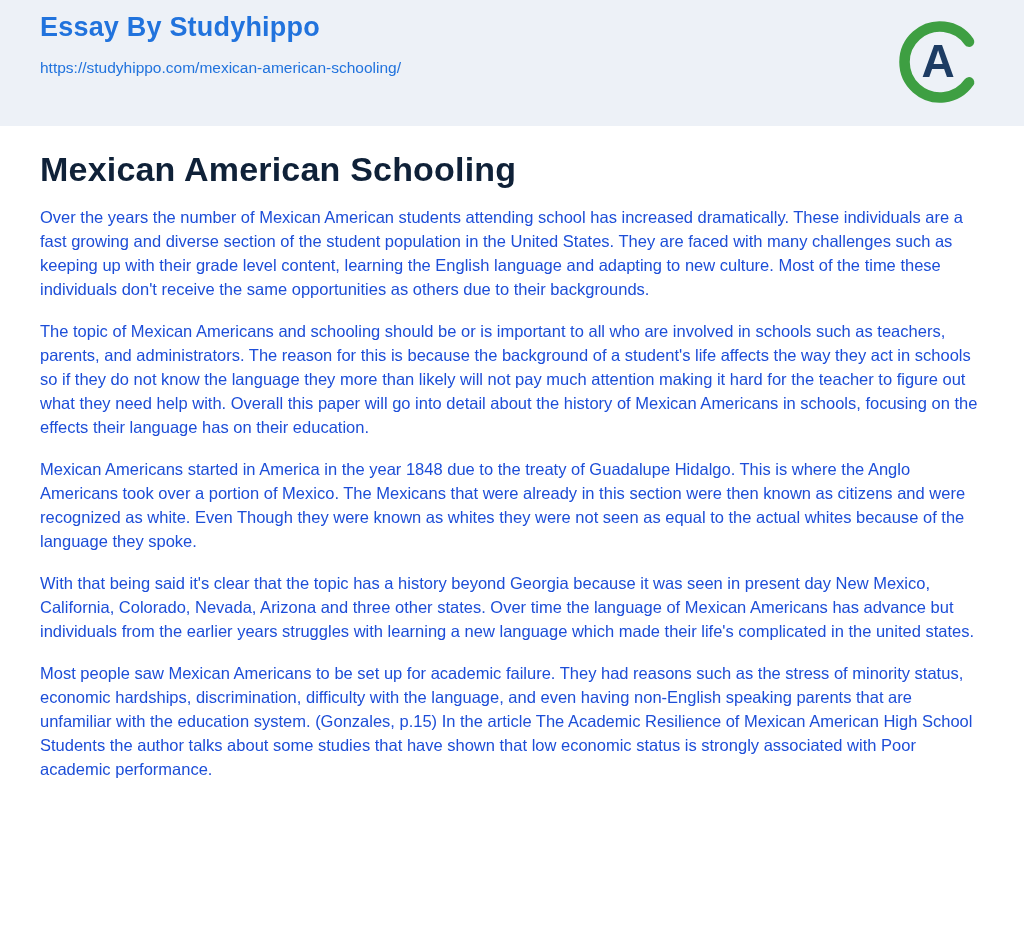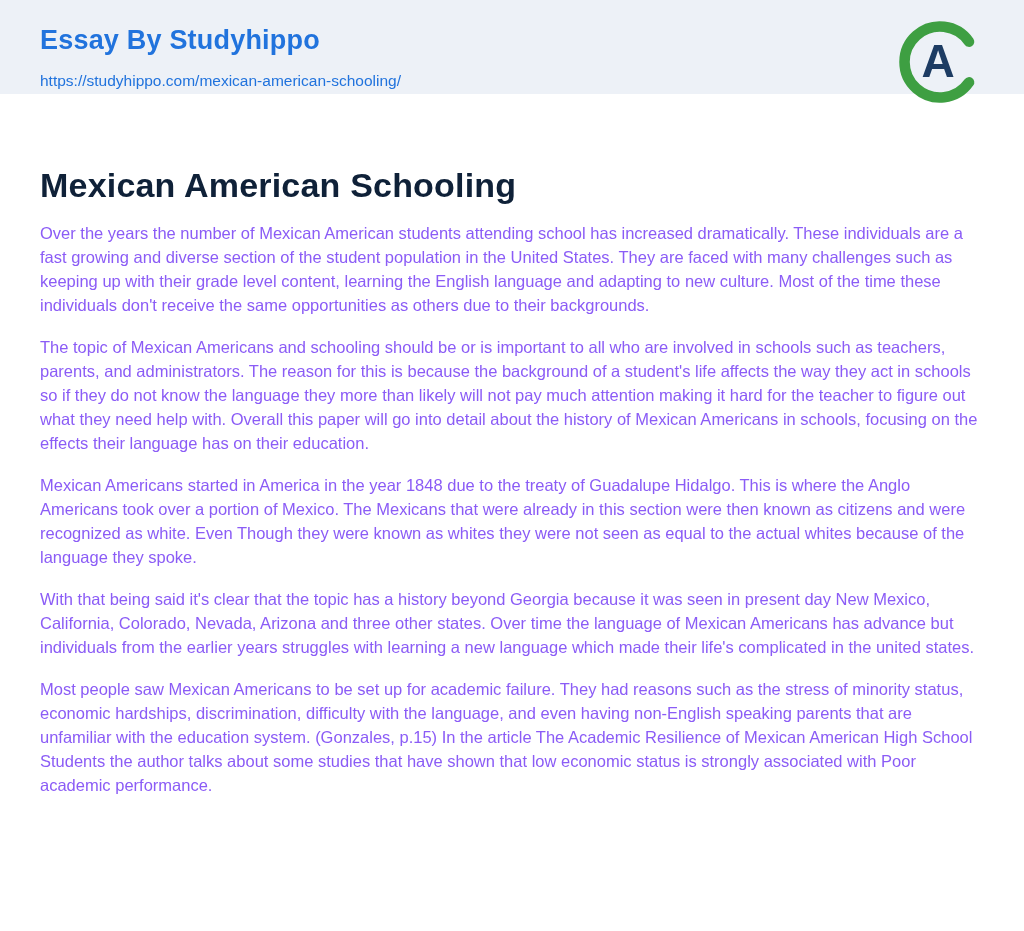--- a/index.html
+++ b/index.html
@@ -9,22 +9,22 @@
     font-family: "Liberation Sans", "DejaVu Sans", sans-serif;
   }
   .page {
     width: 1024px;
     height: 931px;
     background: #ffffff;
     overflow: hidden;
   }
   .header {
     background: #edf1f7;
-    height: 94px;
-    padding: 25px 40px 0 40px;
+    height: 126px;
+    padding: 12px 40px 0 40px;
     position: relative;
   }
   .header-title {
     color: #2173dd;
     font-size: 27px;
     font-weight: 700;
     letter-spacing: 0.2px;
     margin-bottom: 16px;
   }
   .header-url {
@@ -36,31 +36,30 @@
   }
   .logo {
     position: absolute;
     top: 16px;
     right: 38px;
     width: 92px;
     height: 92px;
   }
   .content {
     padding: 24px 40px 0 40px;
-    margin-top: 48px;
   }
   .article-title {
     color: #0f2138;
     font-size: 34px;
     font-weight: 800;
     letter-spacing: 0.2px;
     margin-bottom: 16px;
   }
   .article-body p {
-    color: #8b5cf6;
+    color: #1d4ed8;
     font-size: 16.5px;
     line-height: 24px;
     margin-bottom: 18px;
     max-width: 944px;
   }
 </style>
 </head>
 <body>
 
 <div class="page">

